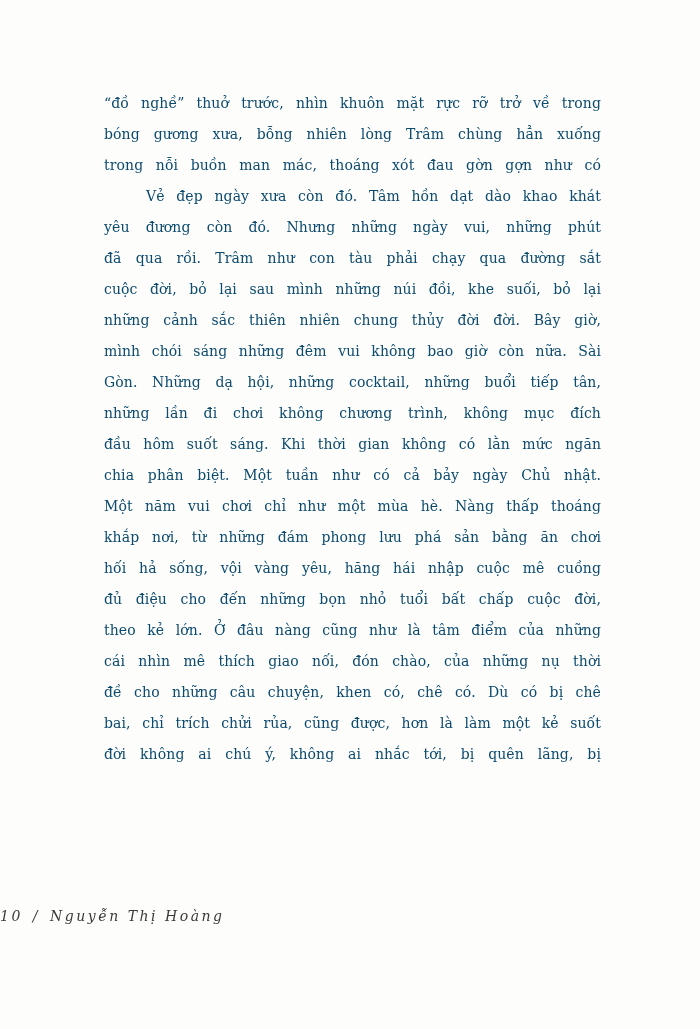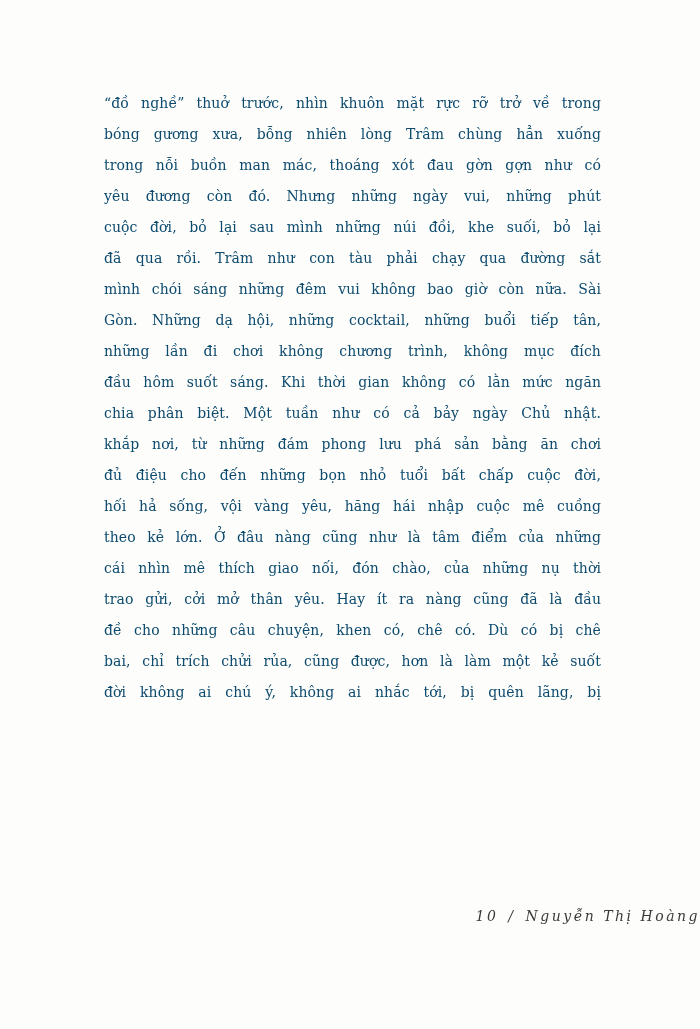--- a/index.html
+++ b/index.html
@@ -38,53 +38,55 @@
     padding-left: 42px;
   }
   .line.para-end {
     text-align-last: left;
   }
   .footer {
     position: absolute;
     top: 908px;
     left: 0;
     width: 100%;
-    text-align: right;
+    text-align: left;
     font-style: italic;
     font-size: 14px;
     color: #3c3a38;
     letter-spacing: 2.5px;
   }
   .footer .sep {
     margin: 0 10px;
   }
 </style>
 </head>
 <body>
 
 <div class="page">
 
   <div class="text-block">
     <div class="line">“đồ nghề” thuở trước, nhìn khuôn mặt rực rỡ trở về trong</div>
     <div class="line">bóng gương xưa, bỗng nhiên lòng Trâm chùng hẳn xuống</div>
     <div class="line">trong nỗi buồn man mác, thoáng xót đau gờn gợn như có</div>
+    <div class="line indent">Vẻ đẹp ngày xưa còn đó. Tâm hồn dạt dào khao khát</div>
     <div class="line">yêu đương còn đó. Nhưng những ngày vui, những phút</div>
+    <div class="line">đã qua rồi. Trâm như con tàu phải chạy qua đường sắt</div>
     <div class="line">cuộc đời, bỏ lại sau mình những núi đồi, khe suối, bỏ lại</div>
-    <div class="line">đã qua rồi. Trâm như con tàu phải chạy qua đường sắt</div>
+    <div class="line">những cảnh sắc thiên nhiên chung thủy đời đời. Bây giờ,</div>
     <div class="line">mình chói sáng những đêm vui không bao giờ còn nữa. Sài</div>
     <div class="line">Gòn. Những dạ hội, những cocktail, những buổi tiếp tân,</div>
     <div class="line">những lần đi chơi không chương trình, không mục đích</div>
     <div class="line">đầu hôm suốt sáng. Khi thời gian không có lằn mức ngăn</div>
     <div class="line">chia phân biệt. Một tuần như có cả bảy ngày Chủ nhật.</div>
+    <div class="line">Một năm vui chơi chỉ như một mùa hè. Nàng thấp thoáng</div>
     <div class="line">khắp nơi, từ những đám phong lưu phá sản bằng ăn chơi</div>
+    <div class="line">hối hả sống, vội vàng yêu, hăng hái nhập cuộc mê cuồng</div>
     <div class="line">đủ điệu cho đến những bọn nhỏ tuổi bất chấp cuộc đời,</div>
-    <div class="line">hối hả sống, vội vàng yêu, hăng hái nhập cuộc mê cuồng</div>
     <div class="line">theo kẻ lớn. Ở đâu nàng cũng như là tâm điểm của những</div>
     <div class="line">cái nhìn mê thích giao nối, đón chào, của những nụ thời</div>
-    <div class="line">trao gửi, cởi mở thân yêu. Hay ít ra nàng cũng đã là đầu</div>
     <div class="line">đề cho những câu chuyện, khen có, chê có. Dù có bị chê</div>
     <div class="line">bai, chỉ trích chửi rủa, cũng được, hơn là làm một kẻ suốt</div>
     <div class="line">đời không ai chú ý, không ai nhắc tới, bị quên lãng, bị</div>
   </div>
 
   <div class="footer">
     <span>10</span><span class="sep">/</span><span>Nguyễn Thị Hoàng</span>
   </div>
 
 </div>

